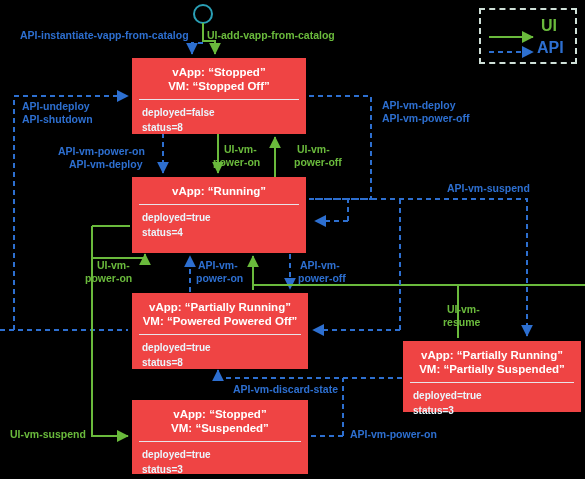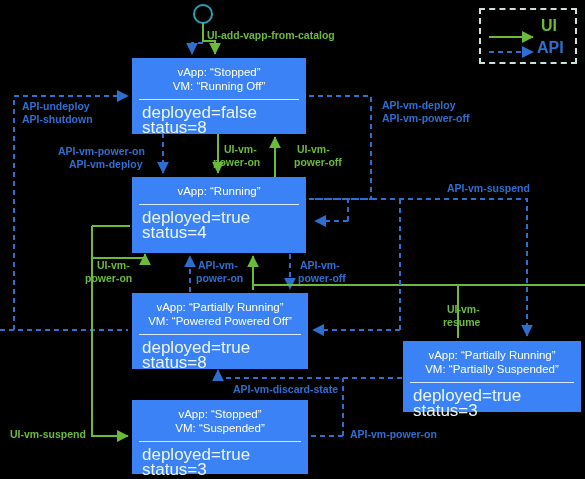--- a/index.html
+++ b/index.html
@@ -3,30 +3,31 @@
 <meta charset="utf-8">
 <style>
   html,body{margin:0;padding:0;background:#000;}
   #stage{
     position:relative;width:585px;height:479px;background:#000;overflow:hidden;
     font-family:"Liberation Sans", sans-serif;
   }
   #stage svg{position:absolute;left:0;top:0;width:585px;height:479px;}
 
   .node{
-    position:absolute;background:#3b82f6;box-sizing:border-box;
+    position:absolute;background:#ef4444;box-sizing:border-box;
     color:#ffffff;
+    font-weight:bold;
   }
   .node .title{
     text-align:center;padding:7px 6px 6px 6px;font-size:11.5px;line-height:14px;
     color:#ffffff;white-space:nowrap;
   }
   .node .rule{height:1px;background:#e8f2f7;margin:0 7px;opacity:.92;}
   .node .attrs{
-    padding:6px 0 6px 10px;font-size:17px;line-height:14.5px;color:#eaf6fd;
+    padding:6px 0 6px 10px;font-size:10px;line-height:14.5px;color:#eaf6fd;
   }
 
   .lbl{position:absolute;font-size:10.5px;line-height:12.5px;white-space:nowrap;}
   .lbl.api{color:#2d6fd0;font-weight:bold;}
   .lbl.ui{color:#6aba3c;font-weight:bold;}
 
   #legend{
     position:absolute;left:479px;top:8px;width:98px;height:56px;
     border:2px dashed #cfe0d8;box-sizing:border-box;
   }
@@ -100,21 +101,21 @@
     <path d="M92,226 L92,293" fill="none" stroke="#6aba3c" stroke-width="2"></path>
     <path d="M92,226 L130,226" fill="none" stroke="#6aba3c" stroke-width="2"></path>
 
     <path d="M489,37 L533,37" fill="none" stroke="#6aba3c" stroke-width="2" marker-end="url(#ga)"></path>
     <path d="M489,52 L533,52" fill="none" stroke="#2d6fd0" stroke-width="2" stroke-dasharray="5,4" marker-end="url(#ba)"></path>
   </svg>
 
   <div class="node" style="left:132px;top:58px;width:174px;height:76px;">
     <div class="title">
       <div>vApp: “Stopped”</div>
-      <div>VM: “Running Off”</div>
+      <div>VM: “Stopped Off”</div>
     </div>
     <div class="rule"></div>
     <div class="attrs">
       <div>deployed=false</div>
       <div>status=8</div>
     </div>
   </div>
 
   <div class="node" style="left:132px;top:177px;width:174px;height:76px;">
     <div class="title">
@@ -156,20 +157,21 @@
       <div>vApp: “Partially Running”</div>
       <div>VM: “Partially Suspended”</div>
     </div>
     <div class="rule"></div>
     <div class="attrs">
       <div>deployed=true</div>
       <div>status=3</div>
     </div>
   </div>
 
+  <div class="lbl api" style="left:20px;top:29px;">API-instantiate-vapp-from-catalog</div>
 
   <div class="lbl ui" style="left:207px;top:29px;">UI-add-vapp-from-catalog</div>
 
   <div class="lbl api" style="left:22px;top:100px;">API-undeploy</div>
   <div class="lbl api" style="left:22px;top:113px;">API-shutdown</div>
 
   <div class="lbl api" style="left:58px;top:145px;">API-vm-power-on</div>
   <div class="lbl api" style="left:69px;top:158px;">API-vm-deploy</div>
 
   <div class="lbl ui" style="left:224px;top:143px;">UI-vm-</div>

